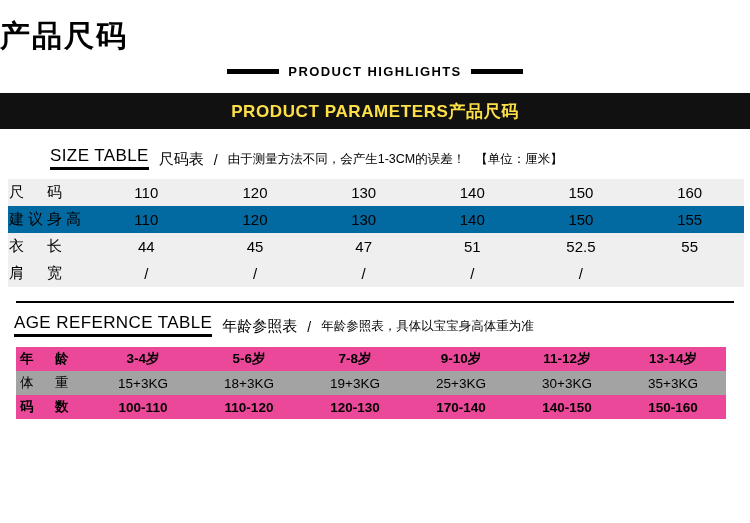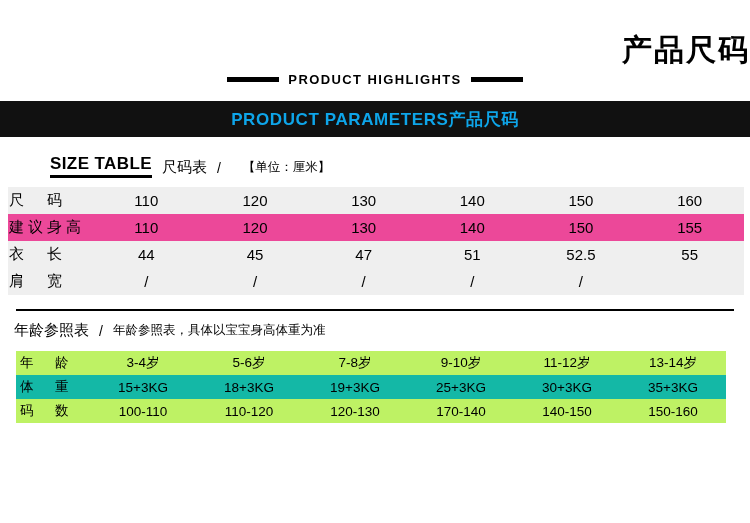--- a/index.html
+++ b/index.html
@@ -8,86 +8,85 @@
     width: 750px;
     height: 523px;
     background: #ffffff;
     font-family: "Liberation Sans", sans-serif;
     color: #000000;
     overflow: hidden;
   }
   .page { position: relative; width: 750px; height: 523px; }
 
   
-  .header { padding-top: 32px; text-align: right; }
+  .header { padding-top: 18px; text-align: left; }
   .header-title {
     font-size: 30px;
     font-weight: bold;
     letter-spacing: 2px;
     line-height: 36px;
   }
   .header-sub-row {
     display: flex;
     align-items: center;
     justify-content: center;
     gap: 9px;
-    margin-top: 4px;
+    margin-top: 10px;
   }
   .header-rule { width: 52px; height: 5px; background: #000; }
   .header-sub {
     font-size: 13px;
     font-weight: bold;
     letter-spacing: 1.4px;
   }
 
   
   .band {
     margin-top: 14px;
     height: 36px;
     background: #111111;
-    color: #0ea5e9;
+    color: #fde047;
     display: flex;
     align-items: center;
     justify-content: center;
   }
   .band-text {
     font-size: 17px;
     font-weight: bold;
     letter-spacing: 0.6px;
   }
 
   
   .caption-row {
     display: flex;
     align-items: flex-end;
     padding: 0 16px;
     gap: 10px;
   }
   .cap-main {
     font-size: 17px;
-    font-weight: bold;
+    font-weight: normal;
     letter-spacing: 0.4px;
     border-bottom: 3px solid #000;
     padding-bottom: 1px;
     text-align: right;
   }
   .cap-cn {
     font-size: 15px;
     font-weight: normal;
     padding-bottom: 1px;
   }
   .cap-slash { font-size: 14px; padding-bottom: 2px; }
   .cap-note {
     font-size: 12.5px;
     padding-bottom: 2px;
   }
   .cap-unit {
     font-size: 12.5px;
     padding-bottom: 2px;
-    margin-left: 12px;
   }
 
   .size-caption { margin-top: 17px; padding-left: 50px; }
   .age-caption { margin-top: 0px; padding-left: 14px; }
 
   
   table {
     border-collapse: collapse;
     table-layout: fixed;
   }
@@ -102,42 +101,42 @@
     vertical-align: middle;
     border: none;
   }
   .size-table td.rowhead {
     width: 84px;
     font-size: 15px;
     letter-spacing: 4px;
     text-align: left;
   }
   .size-table tr.odd td { background: #efefef; }
-  .size-table tr.even td { background: #ec4899; margin-left: 44px; }
+  .size-table tr.even td { background: #0369a1; margin-left: 44px; }
 
   .age-wrap { margin-top: 10px; }
   .age-table {
     width: 710px;
     margin: 0 0 0 16px;
   }
   .age-table td {
     height: 24px;
     font-size: 13.5px;
     text-align: center;
     vertical-align: middle;
   }
   .age-table td.rowhead {
     width: 74px;
     letter-spacing: 4px;
     text-align: left;
     padding-left: 4px;
     font-size: 13.5px;
   }
-  .age-table tr.odd td { background: #bef264; }
-  .age-table tr.even td { background: #14b8a6; margin-top: 48px; }
+  .age-table tr.odd td { background: #ec4899; font-weight: bold; }
+  .age-table tr.even td { background: #a3a3a3; margin-top: 48px; }
 
   .divider {
     width: 718px;
     height: 2px;
     background: #000;
     margin: 14px auto 10px auto;
   }
 </style>
 </head>
 <body>
@@ -154,20 +153,21 @@
   </div>
 
   <div class="band">
     <span class="band-text">PRODUCT PARAMETERS产品尺码</span>
   </div>
 
   <div class="caption-row size-caption">
     <span class="cap-main">SIZE TABLE</span>
     <span class="cap-cn">尺码表</span>
     <span class="cap-slash">/</span>
+    <span class="cap-note">由于测量方法不同，会产生1-3CM的误差！</span>
     <span class="cap-unit">【单位：厘米】</span>
   </div>
 
   <table class="size-table">
     <tbody>
       <tr class="odd">
         <td class="rowhead">尺　码</td>
         <td>110</td>
         <td>120</td>
         <td>130</td>
@@ -201,20 +201,21 @@
         <td>/</td>
         <td>/</td>
         <td></td>
       </tr>
     </tbody>
   </table>
 
   <div class="divider"></div>
 
   <div class="caption-row age-caption">
+    <span class="cap-main">AGE REFERNCE TABLE</span>
     <span class="cap-cn">年龄参照表</span>
     <span class="cap-slash">/</span>
     <span class="cap-note">年龄参照表，具体以宝宝身高体重为准</span>
   </div>
 
   <div class="age-wrap">
     <table class="age-table">
       <tbody>
         <tr class="odd">
           <td class="rowhead">年　龄</td>

